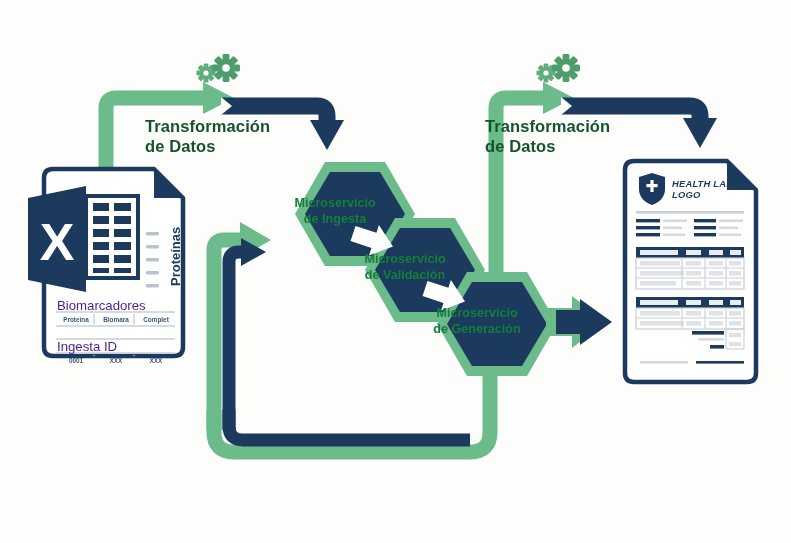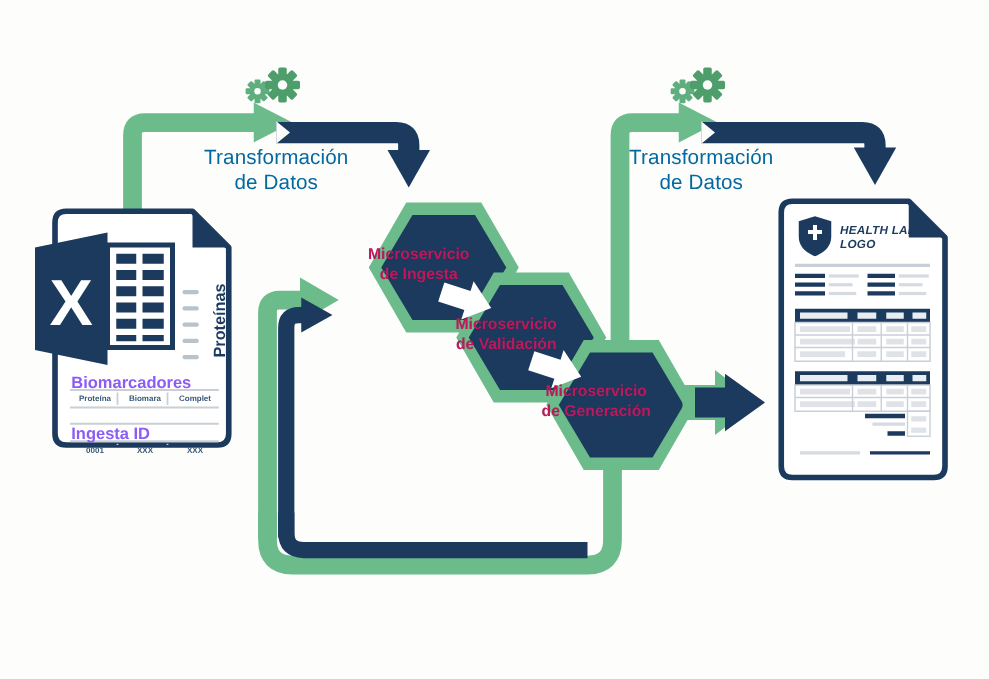--- a/index.html
+++ b/index.html
@@ -8,42 +8,42 @@
     background:#fdfdfc;
     font-family:"Liberation Sans", sans-serif;
     overflow:hidden;
     position:relative;
   }
   #stage{position:absolute;inset:0;width:791px;height:543px;}
   svg#diagram{position:absolute;left:0;top:0;width:791px;height:543px;}
 
   .lbl{
     position:absolute;
-    color:#0369a1;
-    font-weight:400;
-    text-align:center;
+    color:#14532d;
+    font-weight:700;
+    text-align:left;
     line-height:1.22;
     letter-spacing:.1px;
     white-space:pre-line;
   }
   .lbl-transform{font-size:16.5px;}
   .hexlabel{
     position:absolute;
-    color:#be185d;
+    color:#15803d;
     font-weight:700;
     font-size:12.6px;
     text-align:center;
     line-height:1.25;
     white-space:pre-line;
     text-shadow:0 0 1px rgba(0,0,0,.12);
   }
   .docword{
     position:absolute;
-    color:#8b5cf6;
-    font-weight:700;
+    color:#4c1d95;
+    font-weight:400;
   }
   .vert-label{
     position:absolute;
     color:#1b3a5e;
     font-weight:700;
     font-size:13px;
     transform:rotate(-90deg);
     transform-origin:left top;
     white-space:nowrap;
   }

